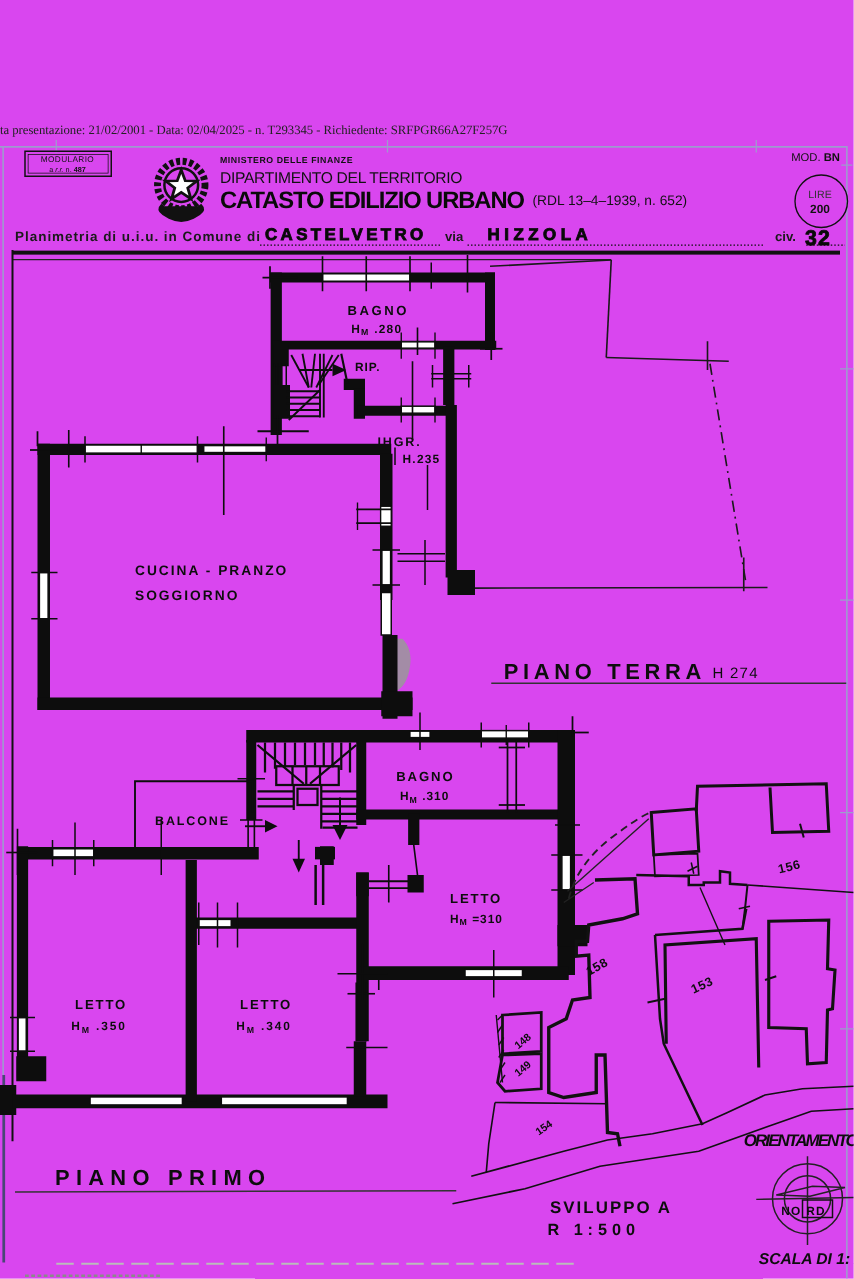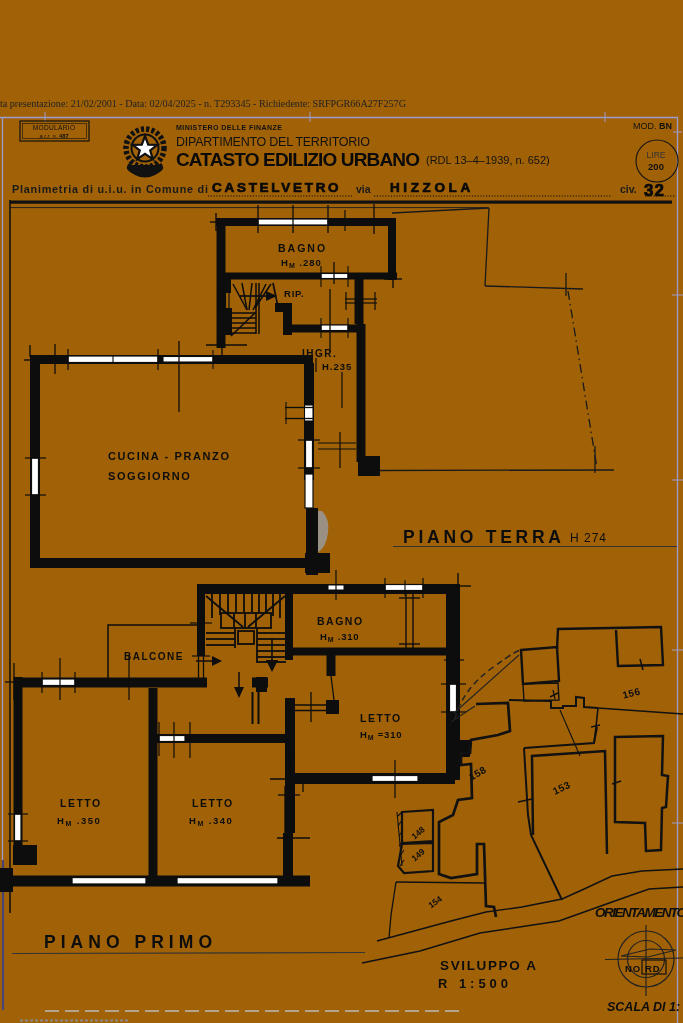--- a/index.html
+++ b/index.html
@@ -1,16 +1,16 @@
 <!DOCTYPE html>
 <html><head>
 <meta charset="utf-8">
 <style>
   html,body{margin:0;padding:0;background:#ffffff;}
-  #page{position:relative;width:683px;height:1023px;background:#a16207;overflow:hidden;
+  #page{position:relative;width:683px;height:1023px;background:#d946ef;overflow:hidden;
         font-family:"Liberation Sans", sans-serif;}
   svg{position:absolute;left:0;top:0;}
 </style>
 </head>
 <body>
 <div id="page">
 <svg width="683" height="1023" viewBox="0 0 683 1023">
 
 <text x="0" y="107" font-family="Liberation Serif, serif" font-size="10.2" fill="#222" textLength="406">ta presentazione: 21/02/2001 - Data: 02/04/2025 - n. T293345 - Richiedente: SRFPGR66A27F257G</text>
 

